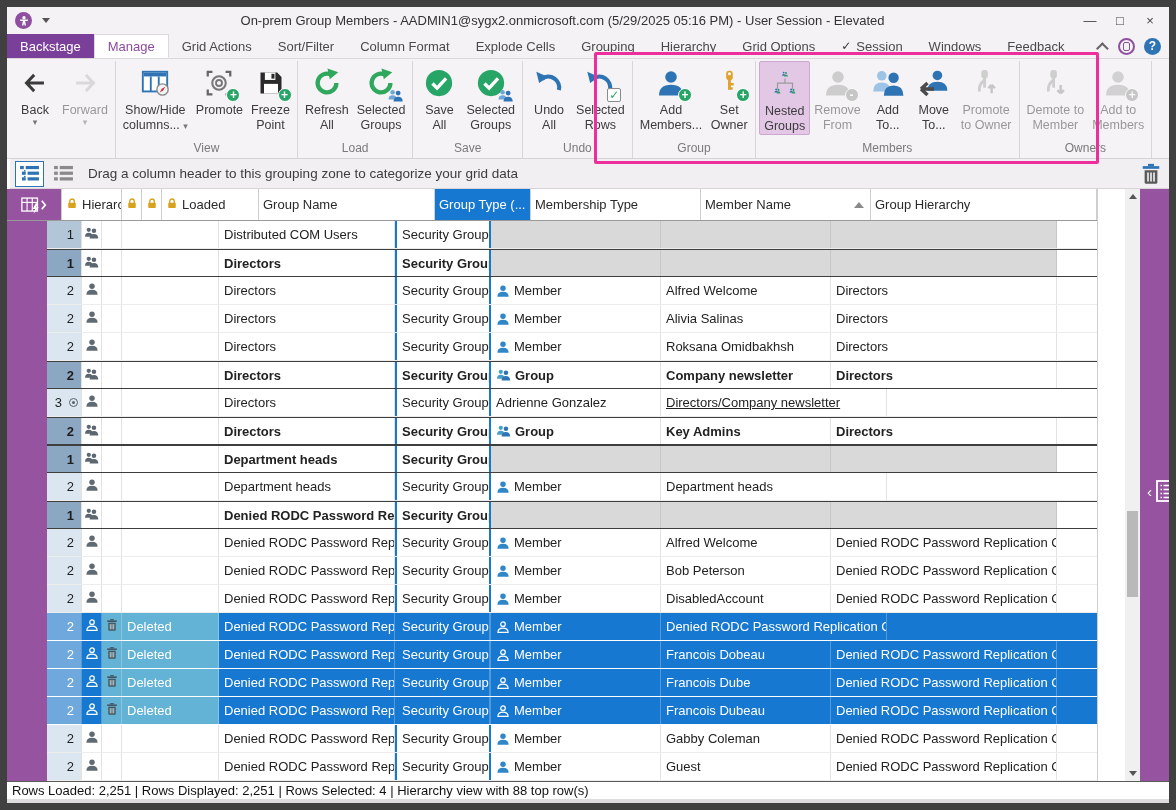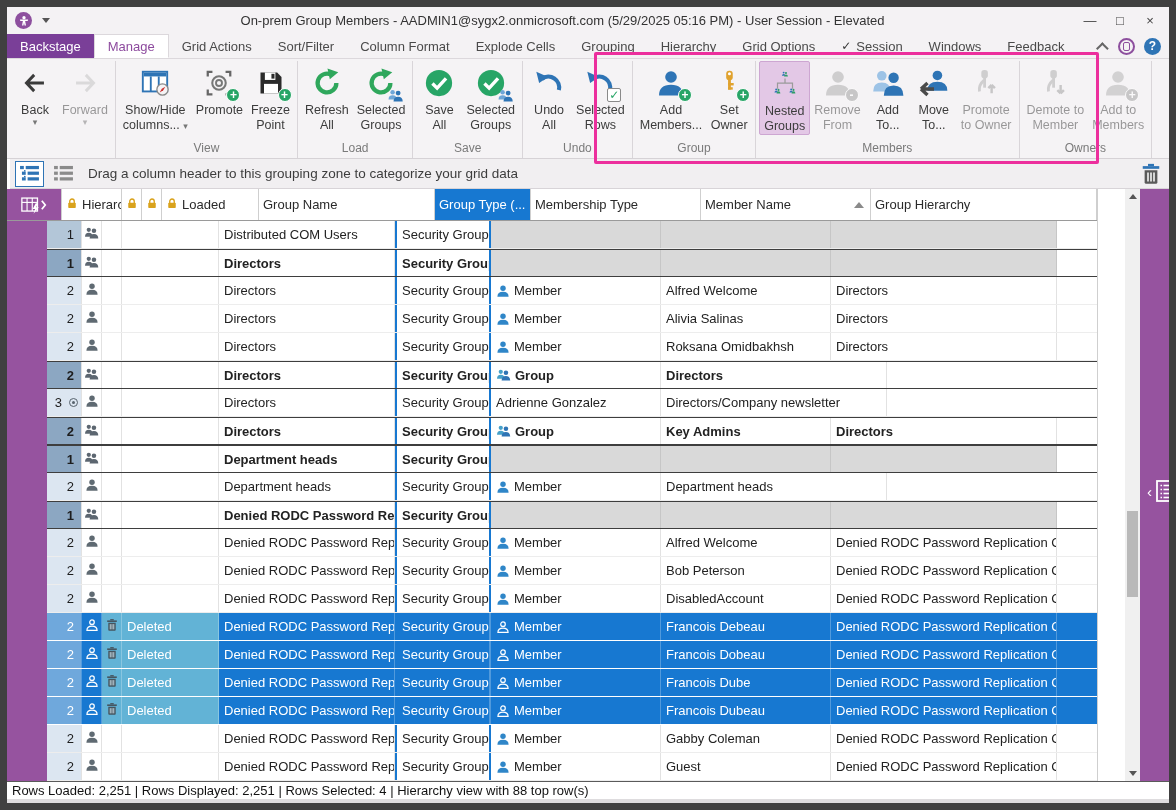--- a/index.html
+++ b/index.html
@@ -760,41 +760,42 @@
                   <path d="M0.6 12.2 Q0.6 7.8 4.9 7.8 Q9.2 7.8 9.2 12.2 Z"></path>
                 </g>
                 <g fill="#2e74b5">
                   <circle cx="10.8" cy="5.4" r="2.6"></circle>
                   <path d="M5.9 14.4 Q5.9 9.2 10.8 9.2 Q15.7 9.2 15.7 14.4 Z"></path>
                 </g>
               </svg>
             </span>
             <span class="mlabel">Group</span>
           </div>
+          <div class="cell b" style="width: 170px;">Company newsletter</div>
           <div class="cell b" style="width: 226px;">Directors</div>
         </div>
         <div class="row" style="top: 168px;">
           <div class="cell hiercell" style="width: 75px;">
             <div class="hblock" style="left: 33px; background: rgb(220, 230, 241);">
               <span class="num">3</span>
               <span class="marker"></span>
             </div>
           </div>
           <div class="cell icn" style="width: 20px;">
             <span><svg viewBox="0 0 16 16" width="14" height="14">
                 <circle cx="8" cy="4.8" r="3.1" fill="#5f6a72"></circle>
                 <path d="M1.6 14.6 Q1.6 8.9 8 8.9 Q14.4 8.9 14.4 14.6 Z" fill="#5f6a72"></path>
               </svg></span>
           </div>
           <div class="cell icn" style="width: 20px;"></div>
           <div class="cell" style="width: 97px;"></div>
           <div class="cell" style="width: 176px;">Directors</div>
           <div class="cell gtype" style="width: 96px;">Security Group</div>
           <div class="cell" style="width: 170px;">Adrienne Gonzalez</div>
-          <div class="cell" style="width: 226px;">Directors/Company newsletter</div>
+          <div class="cell" style="width: 226px; text-decoration: underline;">Directors/Company newsletter</div>
         </div>
         <div class="row grp" style="top: 196px;">
           <div class="cell hiercell" style="width: 75px;">
             <div class="hblock b" style="left: 20px; background: rgb(140, 167, 194);">
               <div class="xbox">+</div>
               <span class="num">2</span>
             </div>
           </div>
           <div class="cell icn" style="width: 20px;">
             <span><svg viewBox="0 0 16 16" width="15" height="14">
@@ -1026,21 +1027,20 @@
           <div class="cell gtype" style="width: 96px;">Security Group</div>
           <div class="cell" style="width: 170px;">
             <span style="display: inline-flex;">
               <svg viewBox="0 0 16 16" width="14" height="14">
                 <circle cx="8" cy="4.8" r="2.6" fill="none" stroke="#fff" stroke-width="1.4"></circle>
                 <path d="M2.2 14.2 Q2.2 9.4 8 9.4 Q13.8 9.4 13.8 14.2 Z" fill="none" stroke="#fff" stroke-width="1.4"></path>
               </svg>
             </span>
             <span class="mlabel">Member</span>
           </div>
-          <div class="cell" style="width: 170px;">Francois Debeau</div>
           <div class="cell" style="width: 226px;">Denied RODC Password Replication Group</div>
         </div>
         <div class="row sel" style="top: 420px;">
           <div class="cell hiercell" style="width: 75px;">
             <div class="hblock" style="left: 20px; background: rgb(111, 168, 220);">
               <span class="num">2</span>
             </div>
           </div>
           <div class="cell icn" style="width: 20px;">
             <span><svg viewBox="0 0 16 16" width="14" height="14">

